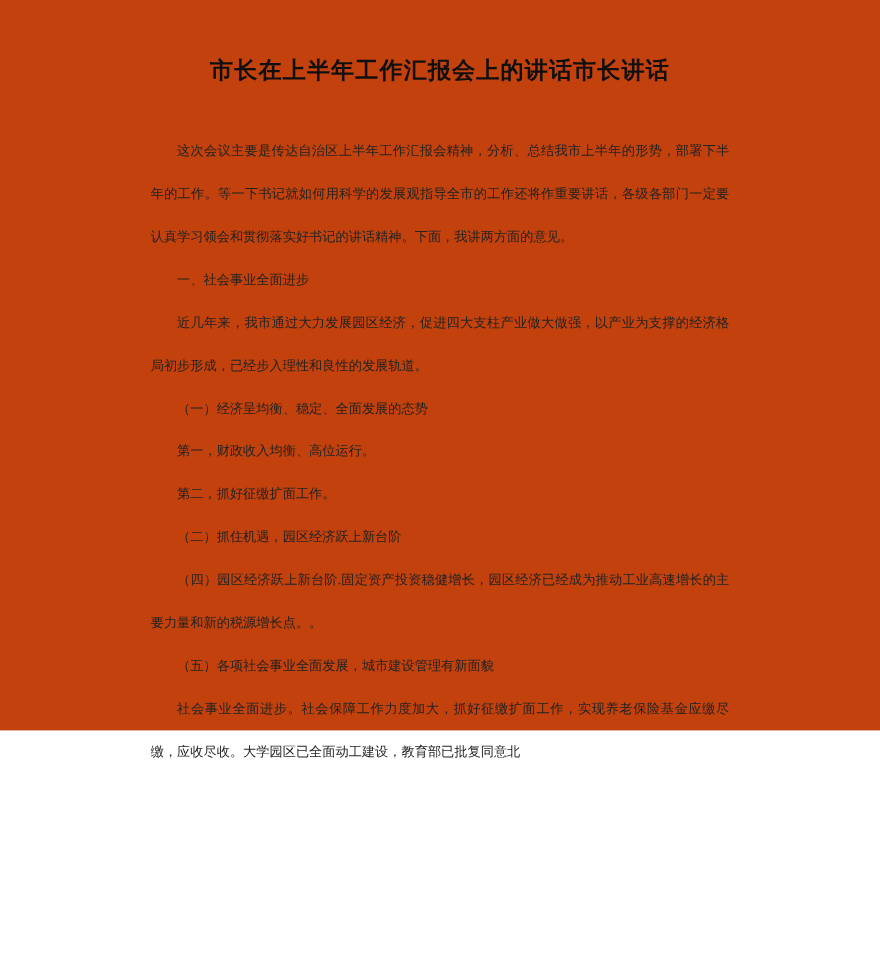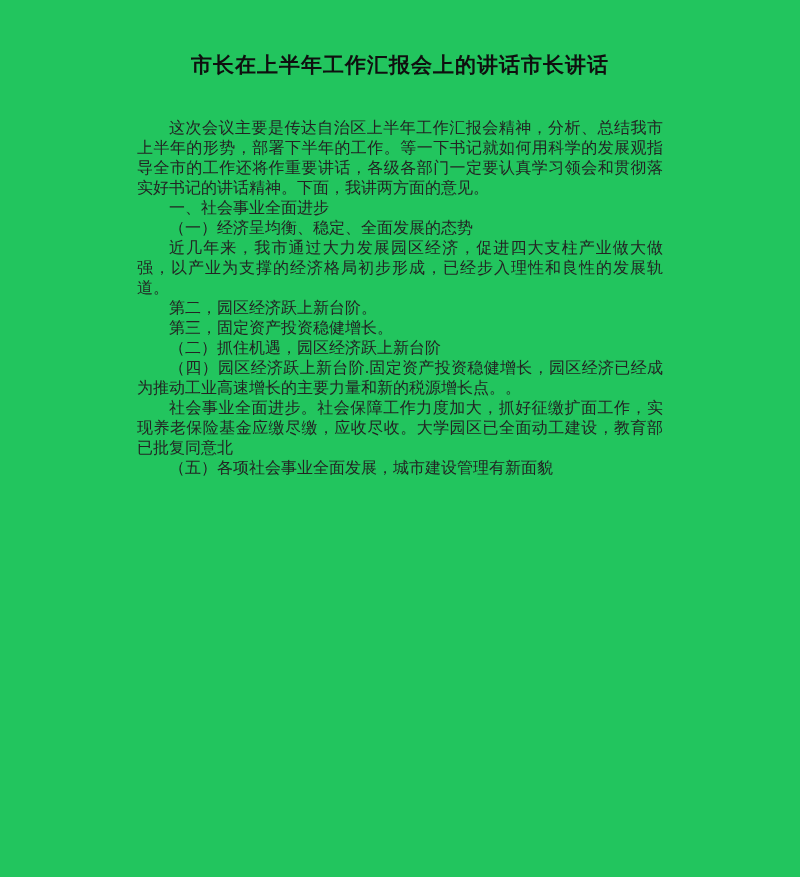--- a/index.html
+++ b/index.html
@@ -9,59 +9,59 @@
   }
   body {
     width: 800px;
     height: 877px;
     overflow: hidden;
     font-family: "Liberation Serif", "DejaVu Serif", serif;
   }
   .page {
     box-sizing: border-box;
     width: 800px;
-    height: 877px;
-    background: #22c55e;
+    height: 664px;
+    background: #c2410c;
     padding: 52px 137px 12px 137px;
   }
   .doc-title {
     margin: 0;
     font-family: "Liberation Sans", "DejaVu Sans", sans-serif;
     font-weight: bold;
     font-size: 21px;
     line-height: 26px;
     letter-spacing: 1px;
     text-align: center;
     color: #0f0f0f;
     white-space: nowrap;
   }
   .doc-body {
     margin-top: 40px;
-    font-size: 16px;
-    line-height: 20px;
+    font-size: 12px;
+    line-height: 39px;
     color: #232323;
     text-align: justify;
   }
   .doc-body p {
     margin: 0;
     padding: 0;
     text-indent: 2em;
   }
 </style>
 </head>
 <body>
 
 <div class="page">
   <h1 class="doc-title">市长在上半年工作汇报会上的讲话市长讲话</h1>
 
   <div class="doc-body">
     <p>这次会议主要是传达自治区上半年工作汇报会精神，分析、总结我市上半年的形势，部署下半年的工作。等一下书记就如何用科学的发展观指导全市的工作还将作重要讲话，各级各部门一定要认真学习领会和贯彻落实好书记的讲话精神。下面，我讲两方面的意见。</p>
     <p>一、社会事业全面进步</p>
+    <p>近几年来，我市通过大力发展园区经济，促进四大支柱产业做大做强，以产业为支撑的经济格局初步形成，已经步入理性和良性的发展轨道。</p>
     <p>（一）经济呈均衡、稳定、全面发展的态势</p>
-    <p>近几年来，我市通过大力发展园区经济，促进四大支柱产业做大做强，以产业为支撑的经济格局初步形成，已经步入理性和良性的发展轨道。</p>
-    <p>第二，园区经济跃上新台阶。</p>
-    <p>第三，固定资产投资稳健增长。</p>
+    <p>第一，财政收入均衡、高位运行。</p>
+    <p>第二，抓好征缴扩面工作。</p>
     <p>（二）抓住机遇，园区经济跃上新台阶</p>
     <p>（四）园区经济跃上新台阶.固定资产投资稳健增长，园区经济已经成为推动工业高速增长的主要力量和新的税源增长点。。</p>
+    <p>（五）各项社会事业全面发展，城市建设管理有新面貌</p>
     <p>社会事业全面进步。社会保障工作力度加大，抓好征缴扩面工作，实现养老保险基金应缴尽缴，应收尽收。大学园区已全面动工建设，教育部已批复同意北</p>
-    <p>（五）各项社会事业全面发展，城市建设管理有新面貌</p>
   </div>
 </div>
 
 </body></html>

